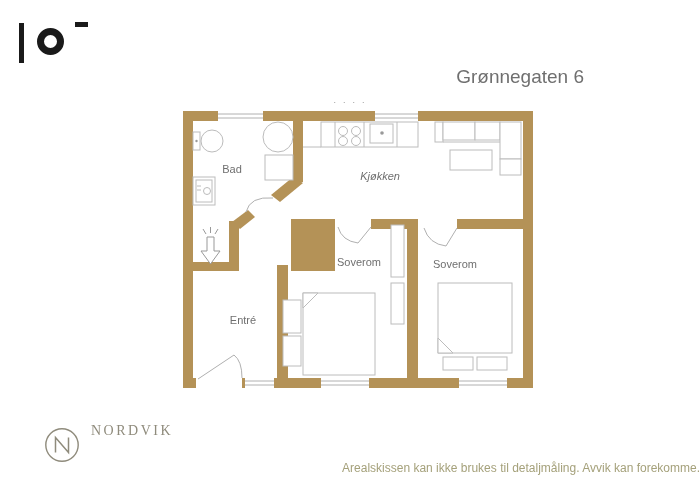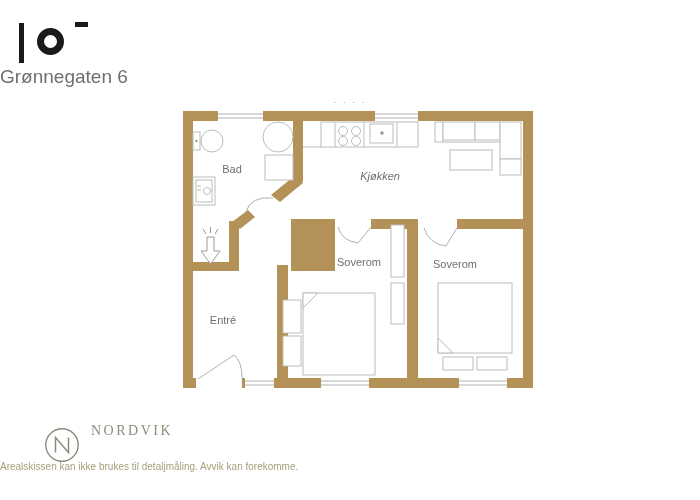--- a/index.html
+++ b/index.html
@@ -4,34 +4,34 @@
 <style>
   html,body{margin:0;padding:0;background:#fff;}
   .page{position:relative;width:700px;height:500px;background:#fff;overflow:hidden;
         font-family:"Liberation Sans",sans-serif;}
   .abs{position:absolute;}
   
   .logo-bar{left:19px;top:23px;width:5px;height:40px;background:#1a1a1a;}
   .logo-ring{left:37px;top:28px;width:13px;height:13px;border:7px solid #1a1a1a;border-radius:50%;}
   .logo-dash{left:75px;top:22px;width:13px;height:5px;background:#1a1a1a;}
   
-  .title{left:0;top:66px;width:584px;text-align:left;font-size:19px;color:#6f6f6f;}
+  .title{left:0;top:66px;width:584px;text-align:right;font-size:19px;color:#6f6f6f;}
   .dots{left:0;top:97px;width:700px;text-align:center;font-size:9px;letter-spacing:2px;color:#9a9a9a;}
   
   .room-label{font-size:11px;color:#6f6f6f;transform:translateX(-50%);white-space:nowrap;}
   .lbl-bad{left:232px;top:163px;}
   .lbl-kjokken{left:380px;top:170px;font-style:italic;}
   .lbl-soverom1{left:359px;top:256px;}
   .lbl-soverom2{left:455px;top:258px;}
-  .lbl-entre{left:223px;top:314px;}
+  .lbl-entre{left:243px;top:314px;}
   
   .brand{left:40px;top:423px;display:flex;align-items:flex-start;}
   .brand-text{font-family:"Liberation Serif",serif;font-size:14px;letter-spacing:2.5px;
               color:#8f8b7c;margin-left:7px;}
-  .disclaimer{left:0;top:461px;width:700px;text-align:left;font-size:10px;color:#a5a17b;}
+  .disclaimer{left:0;top:461px;width:700px;text-align:right;font-size:12px;color:#a5a17b;}
   svg{display:block;}
 </style>
 </head>
 <body>
 
 <div class="page">
 
   <div>
     <div class="abs logo-bar"></div>
     <div class="abs logo-ring"></div>

